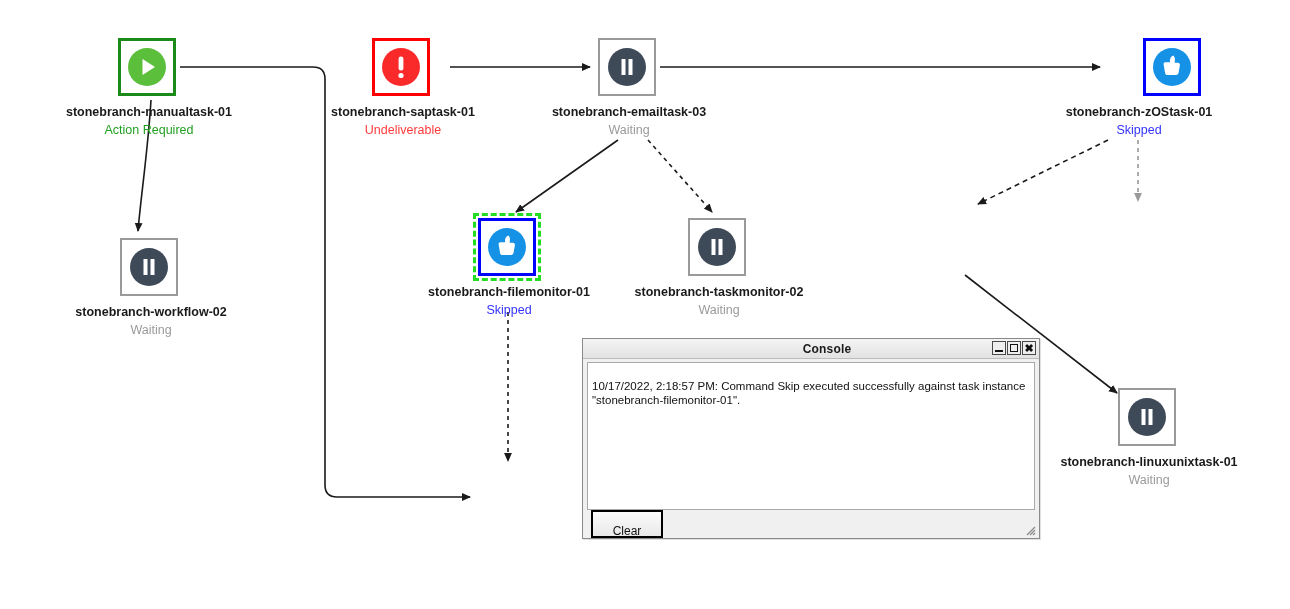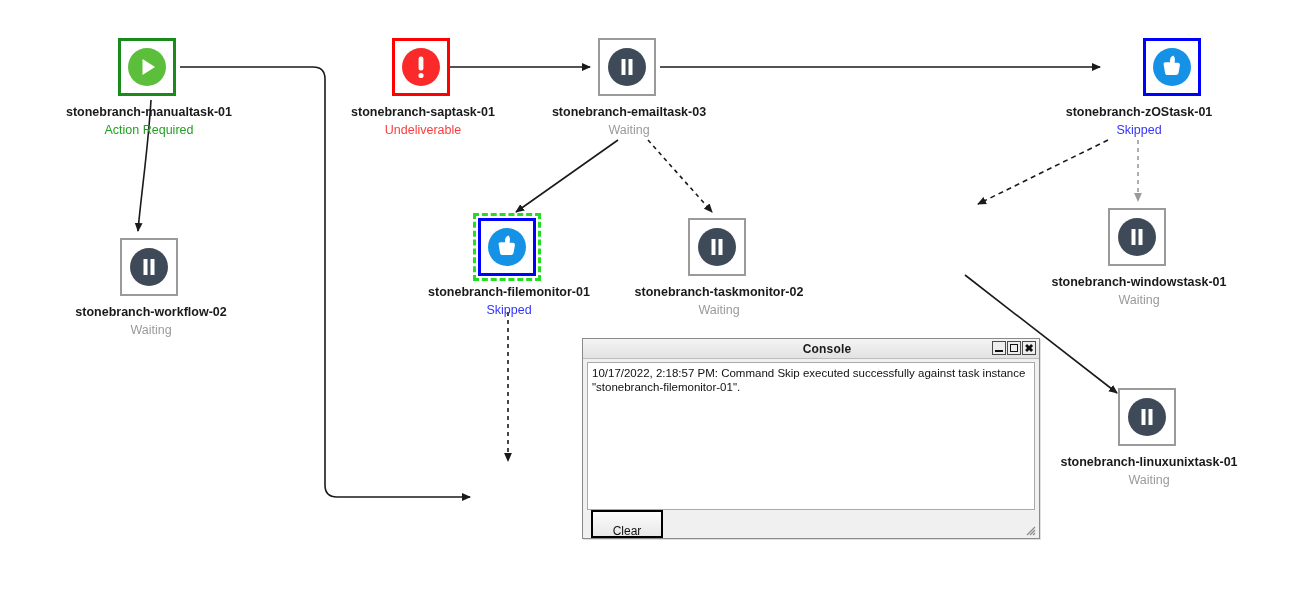--- a/index.html
+++ b/index.html
@@ -146,21 +146,21 @@
     width: 8px; height: 8px; border: 1.5px solid #111; box-sizing: border-box;
   }
   .win-btn .x-glyph { font-size: 11px; font-weight: bold; }
 
   #console-body {
     flex: 1;
     margin: 3px 4px 0 4px;
     background: #ffffff;
     border: 1px solid #a9a9a9;
     overflow: hidden;
-    padding: 3px 4px;
+    padding: 16px 4px;
   }
   #console-text {
     font-size: 11.5px;
     color: #111111;
     line-height: 14px;
     white-space: pre-wrap;
     word-break: break-word;
   }
   #console-footer {
     height: 28px;
@@ -231,21 +231,21 @@
         <circle cx="20" cy="20" r="19" fill="#5cbf3b"></circle>
         <path d="M15.5,12 L28,20 L15.5,28 Z" fill="#ffffff"></path>
       </svg>
     </div>
     <div class="node-caption">
       <div class="node-label">stonebranch-manualtask-01</div>
       <div class="node-status st-action">Action Required</div>
     </div>
   </div>
 
-  <div class="node" style="left:392px; top:38px;">
+  <div class="node" style="left:372px; top:38px;">
     <div class="node-box status-undeliverable">
       <svg width="40" height="40" viewBox="0 0 40 40">
         <circle cx="20" cy="20" r="19" fill="#fa2a2a"></circle>
         <rect x="17.6" y="9.5" width="4.8" height="14" rx="2.2" fill="#ffffff"></rect>
         <circle cx="20" cy="28.5" r="2.6" fill="#ffffff"></circle>
       </svg>
     </div>
     <div class="node-caption">
       <div class="node-label">stonebranch-saptask-01</div>
       <div class="node-status st-undeliverable">Undeliverable</div>
@@ -315,33 +315,20 @@
         <rect x="21.5" y="12" width="4" height="16" fill="#ffffff"></rect>
       </svg>
     </div>
     <div class="node-caption">
       <div class="node-label">stonebranch-taskmonitor-02</div>
       <div class="node-status st-waiting">Waiting</div>
     </div>
   </div>
 
 
-  <div class="node" style="left:1108px; top:208px;">
-    <div class="node-box status-waiting">
-      <svg width="40" height="40" viewBox="0 0 40 40">
-        <circle cx="20" cy="20" r="19" fill="#3f4a58"></circle>
-        <rect x="14.5" y="12" width="4" height="16" fill="#ffffff"></rect>
-        <rect x="21.5" y="12" width="4" height="16" fill="#ffffff"></rect>
-      </svg>
-    </div>
-    <div class="node-caption">
-      <div class="node-label">stonebranch-windowstask-01</div>
-      <div class="node-status st-waiting">Waiting</div>
-    </div>
-  </div>
 
 
   <div class="node" style="left:1118px; top:388px;">
     <div class="node-box status-waiting">
       <svg width="40" height="40" viewBox="0 0 40 40">
         <circle cx="20" cy="20" r="19" fill="#3f4a58"></circle>
         <rect x="14.5" y="12" width="4" height="16" fill="#ffffff"></rect>
         <rect x="21.5" y="12" width="4" height="16" fill="#ffffff"></rect>
       </svg>
     </div>

